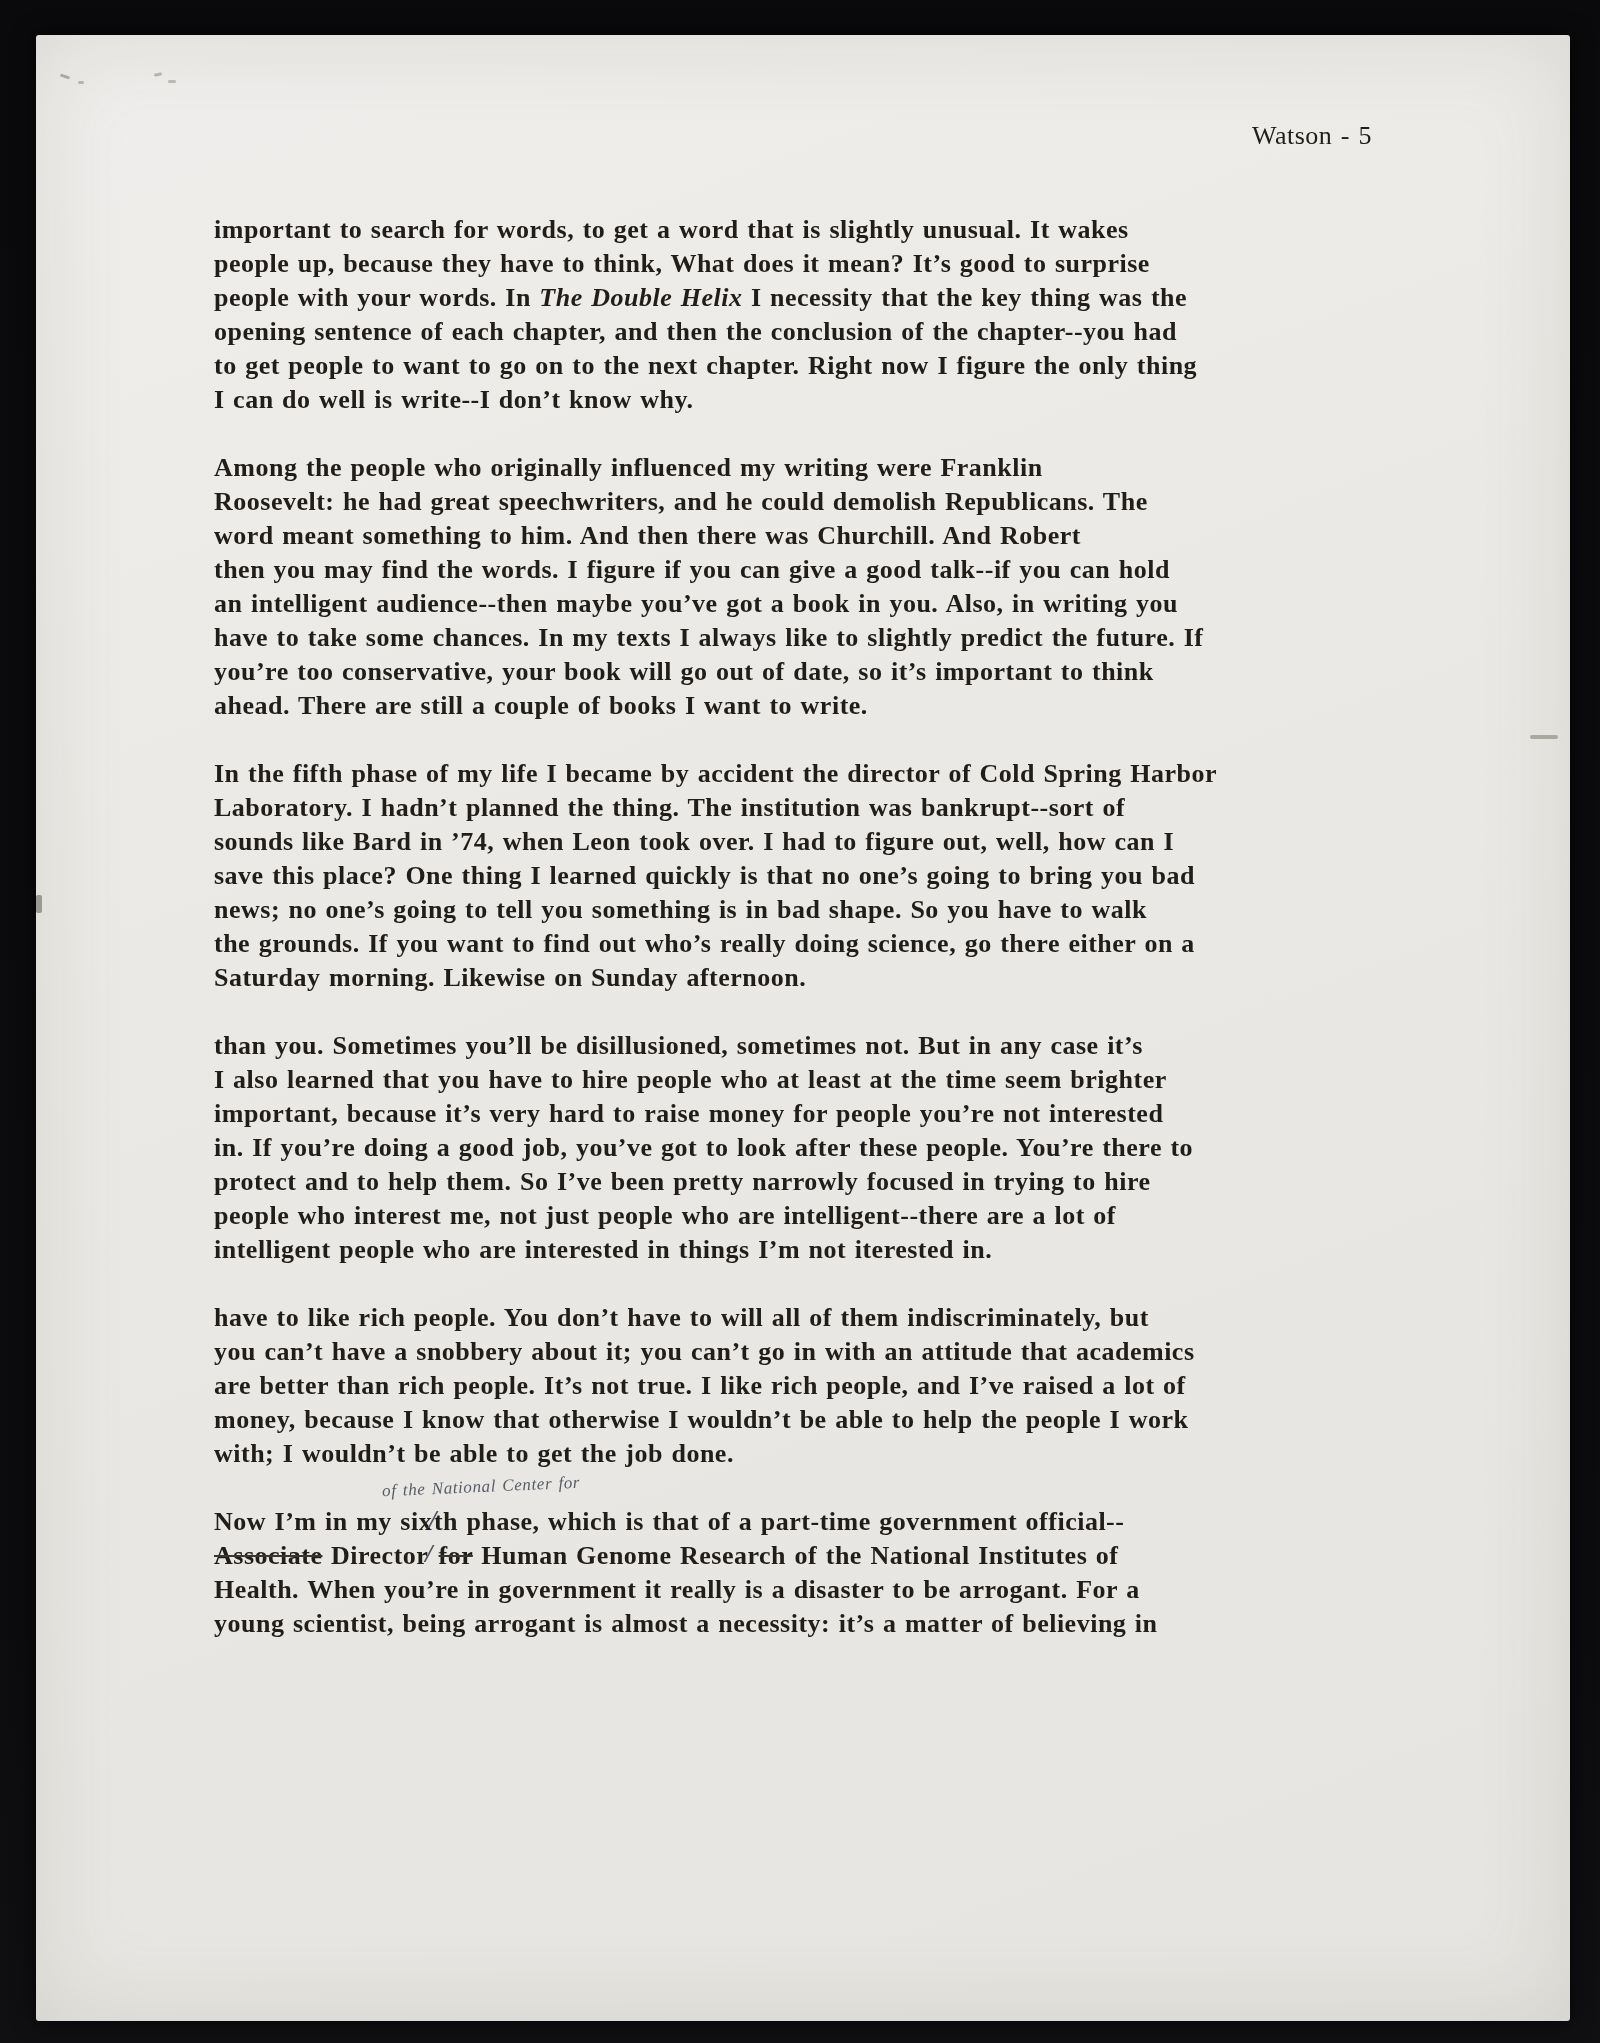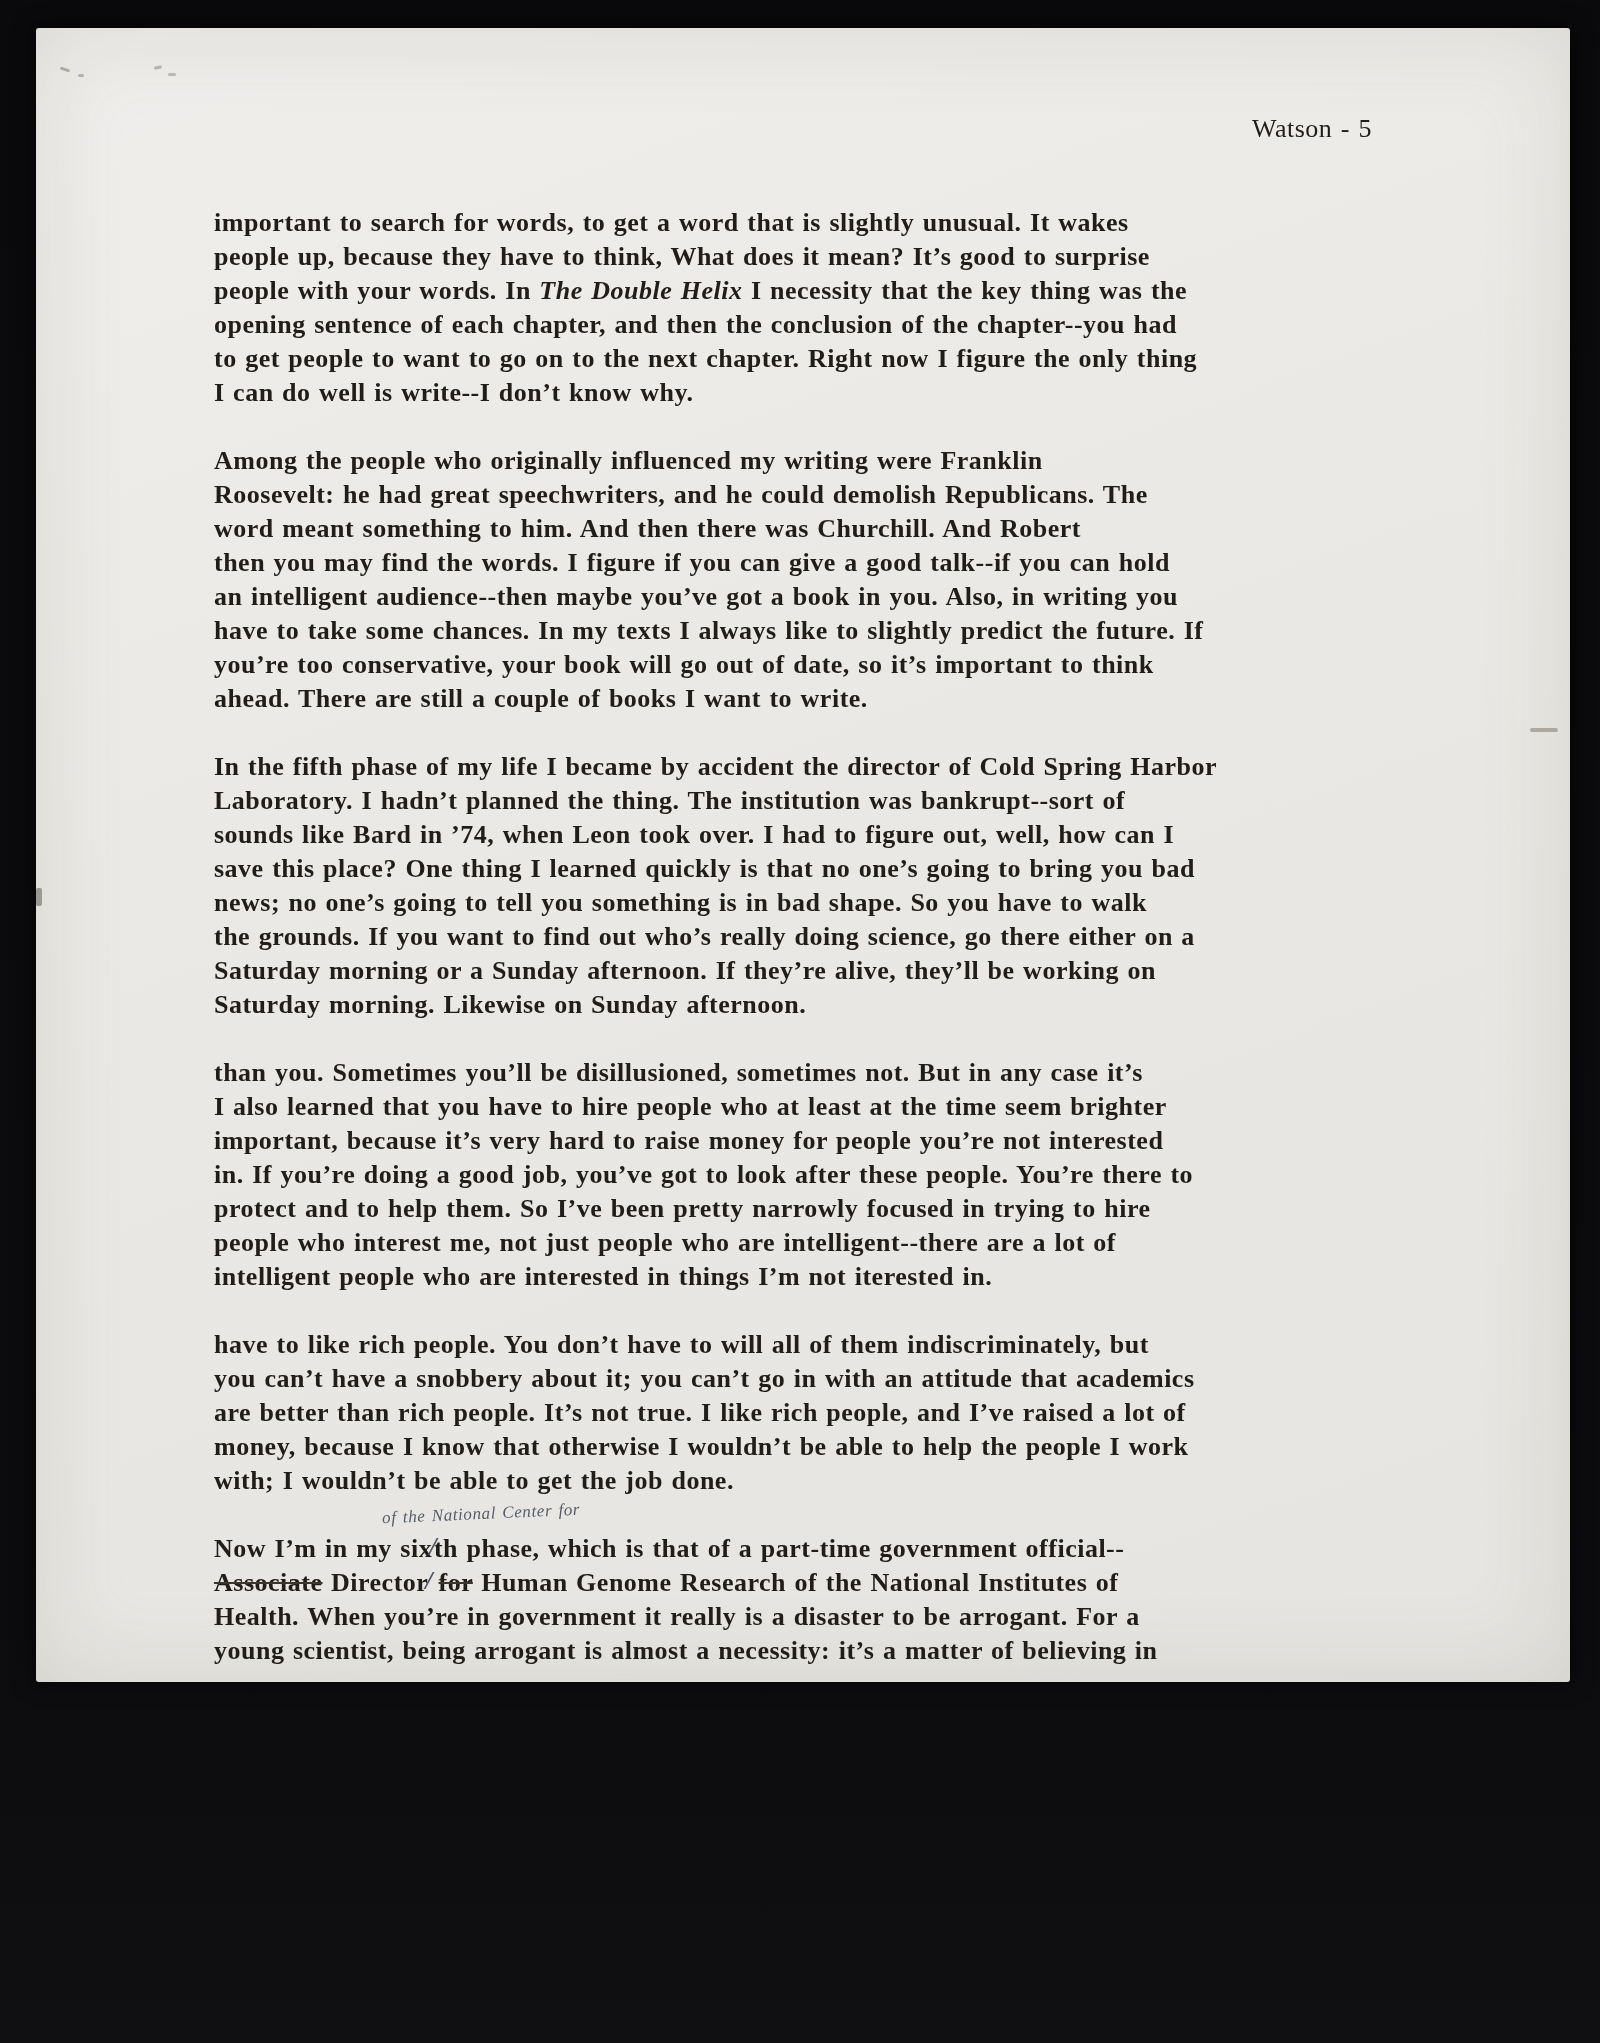--- a/index.html
+++ b/index.html
@@ -4,22 +4,22 @@
 <style>
   html,body { margin:0; padding:0; }
   body {
     width:1600px; height:2043px;
     background: linear-gradient(180deg,#0a0a0c 0%, #0c0c0f 80%, #101013 100%);
     position:relative;
     font-family:"Liberation Serif", serif;
     overflow:hidden;
   }
   .paper {
-    position:absolute; left:36px; top:28px;
-    width:1534px; height:1654px;
+    position:absolute; left:36px; top:35px;
+    width:1534px; height:1986px;
     background: linear-gradient(160deg,#efeeec 0%, #eae9e5 40%, #e5e4e0 100%);
     box-shadow: 0 0 22px rgba(0,0,0,0.75), inset 0 0 90px rgba(118,112,100,0.16);
     border-radius:3px;
   }
   .content {
     position:absolute; left:178px; top:84px; width:1164px;
     color:#211d19;
     font-size:26px; line-height:34px;
     letter-spacing:0.5px; word-spacing:1.5px;
   }
@@ -94,21 +94,20 @@
           <div class="line"><span class="seg-normal">you’re too conservative, your book will go out of date, so it’s important to think</span></div>
           <div class="line"><span class="seg-normal">ahead. There are still a couple of books I want to write.</span></div>
         </div>
         <div class="para">
           <div class="line"><span class="seg-normal">In the fifth phase of my life I became by accident the director of Cold Spring Harbor</span></div>
           <div class="line"><span class="seg-normal">Laboratory. I hadn’t planned the thing. The institution was bankrupt--sort of</span></div>
           <div class="line"><span class="seg-normal">sounds like Bard in ’74, when Leon took over. I had to figure out, well, how can I</span></div>
           <div class="line"><span class="seg-normal">save this place? One thing I learned quickly is that no one’s going to bring you bad</span></div>
           <div class="line"><span class="seg-normal">news; no one’s going to tell you something is in bad shape. So you have to walk</span></div>
           <div class="line"><span class="seg-normal">the grounds. If you want to find out who’s really doing science, go there either on a</span></div>
-          <div class="line"><span class="seg-normal">Saturday morning or a Sunday afternoon. If they’re alive, they’ll be working on</span></div>
           <div class="line"><span class="seg-normal">Saturday morning. Likewise on Sunday afternoon.</span></div>
         </div>
         <div class="para">
           <div class="line"><span class="seg-normal">than you. Sometimes you’ll be disillusioned, sometimes not. But in any case it’s</span></div>
           <div class="line"><span class="seg-normal">I also learned that you have to hire people who at least at the time seem brighter</span></div>
           <div class="line"><span class="seg-normal">important, because it’s very hard to raise money for people you’re not interested</span></div>
           <div class="line"><span class="seg-normal">in. If you’re doing a good job, you’ve got to look after these people. You’re there to</span></div>
           <div class="line"><span class="seg-normal">protect and to help them. So I’ve been pretty narrowly focused in trying to hire</span></div>
           <div class="line"><span class="seg-normal">people who interest me, not just people who are intelligent--there are a lot of</span></div>
           <div class="line"><span class="seg-normal">intelligent people who are interested in things I’m not iterested in.</span></div>

